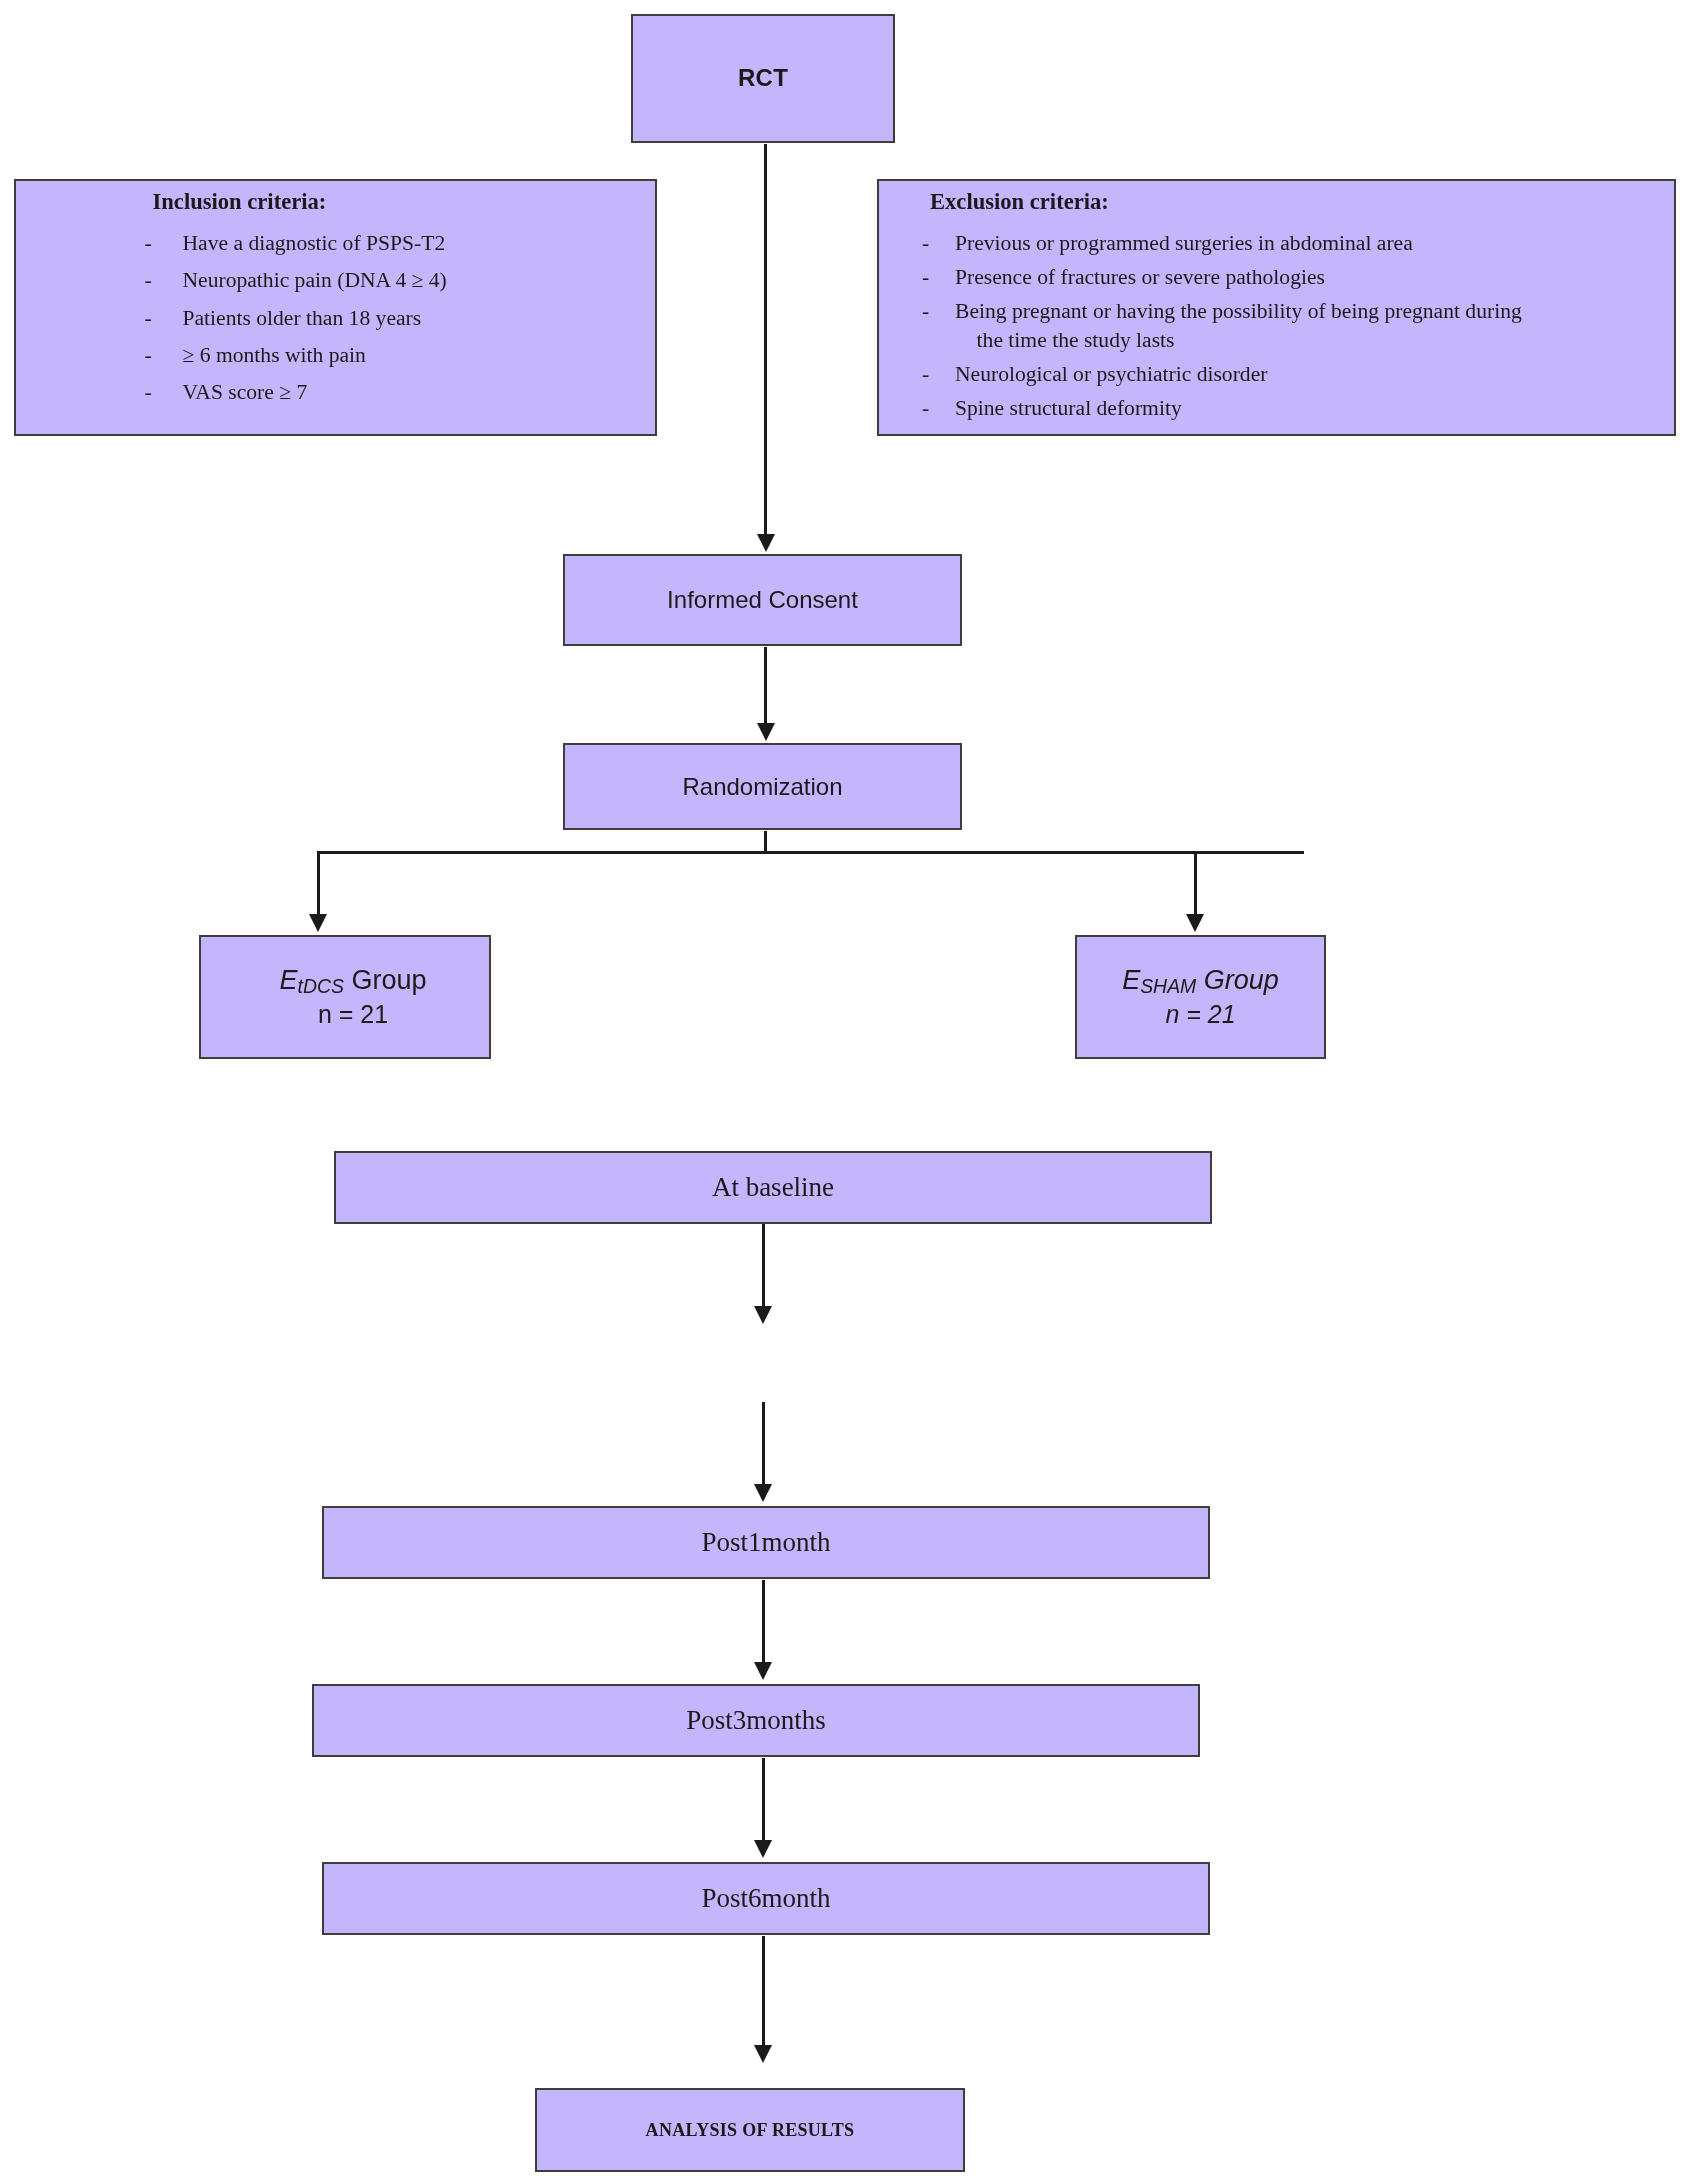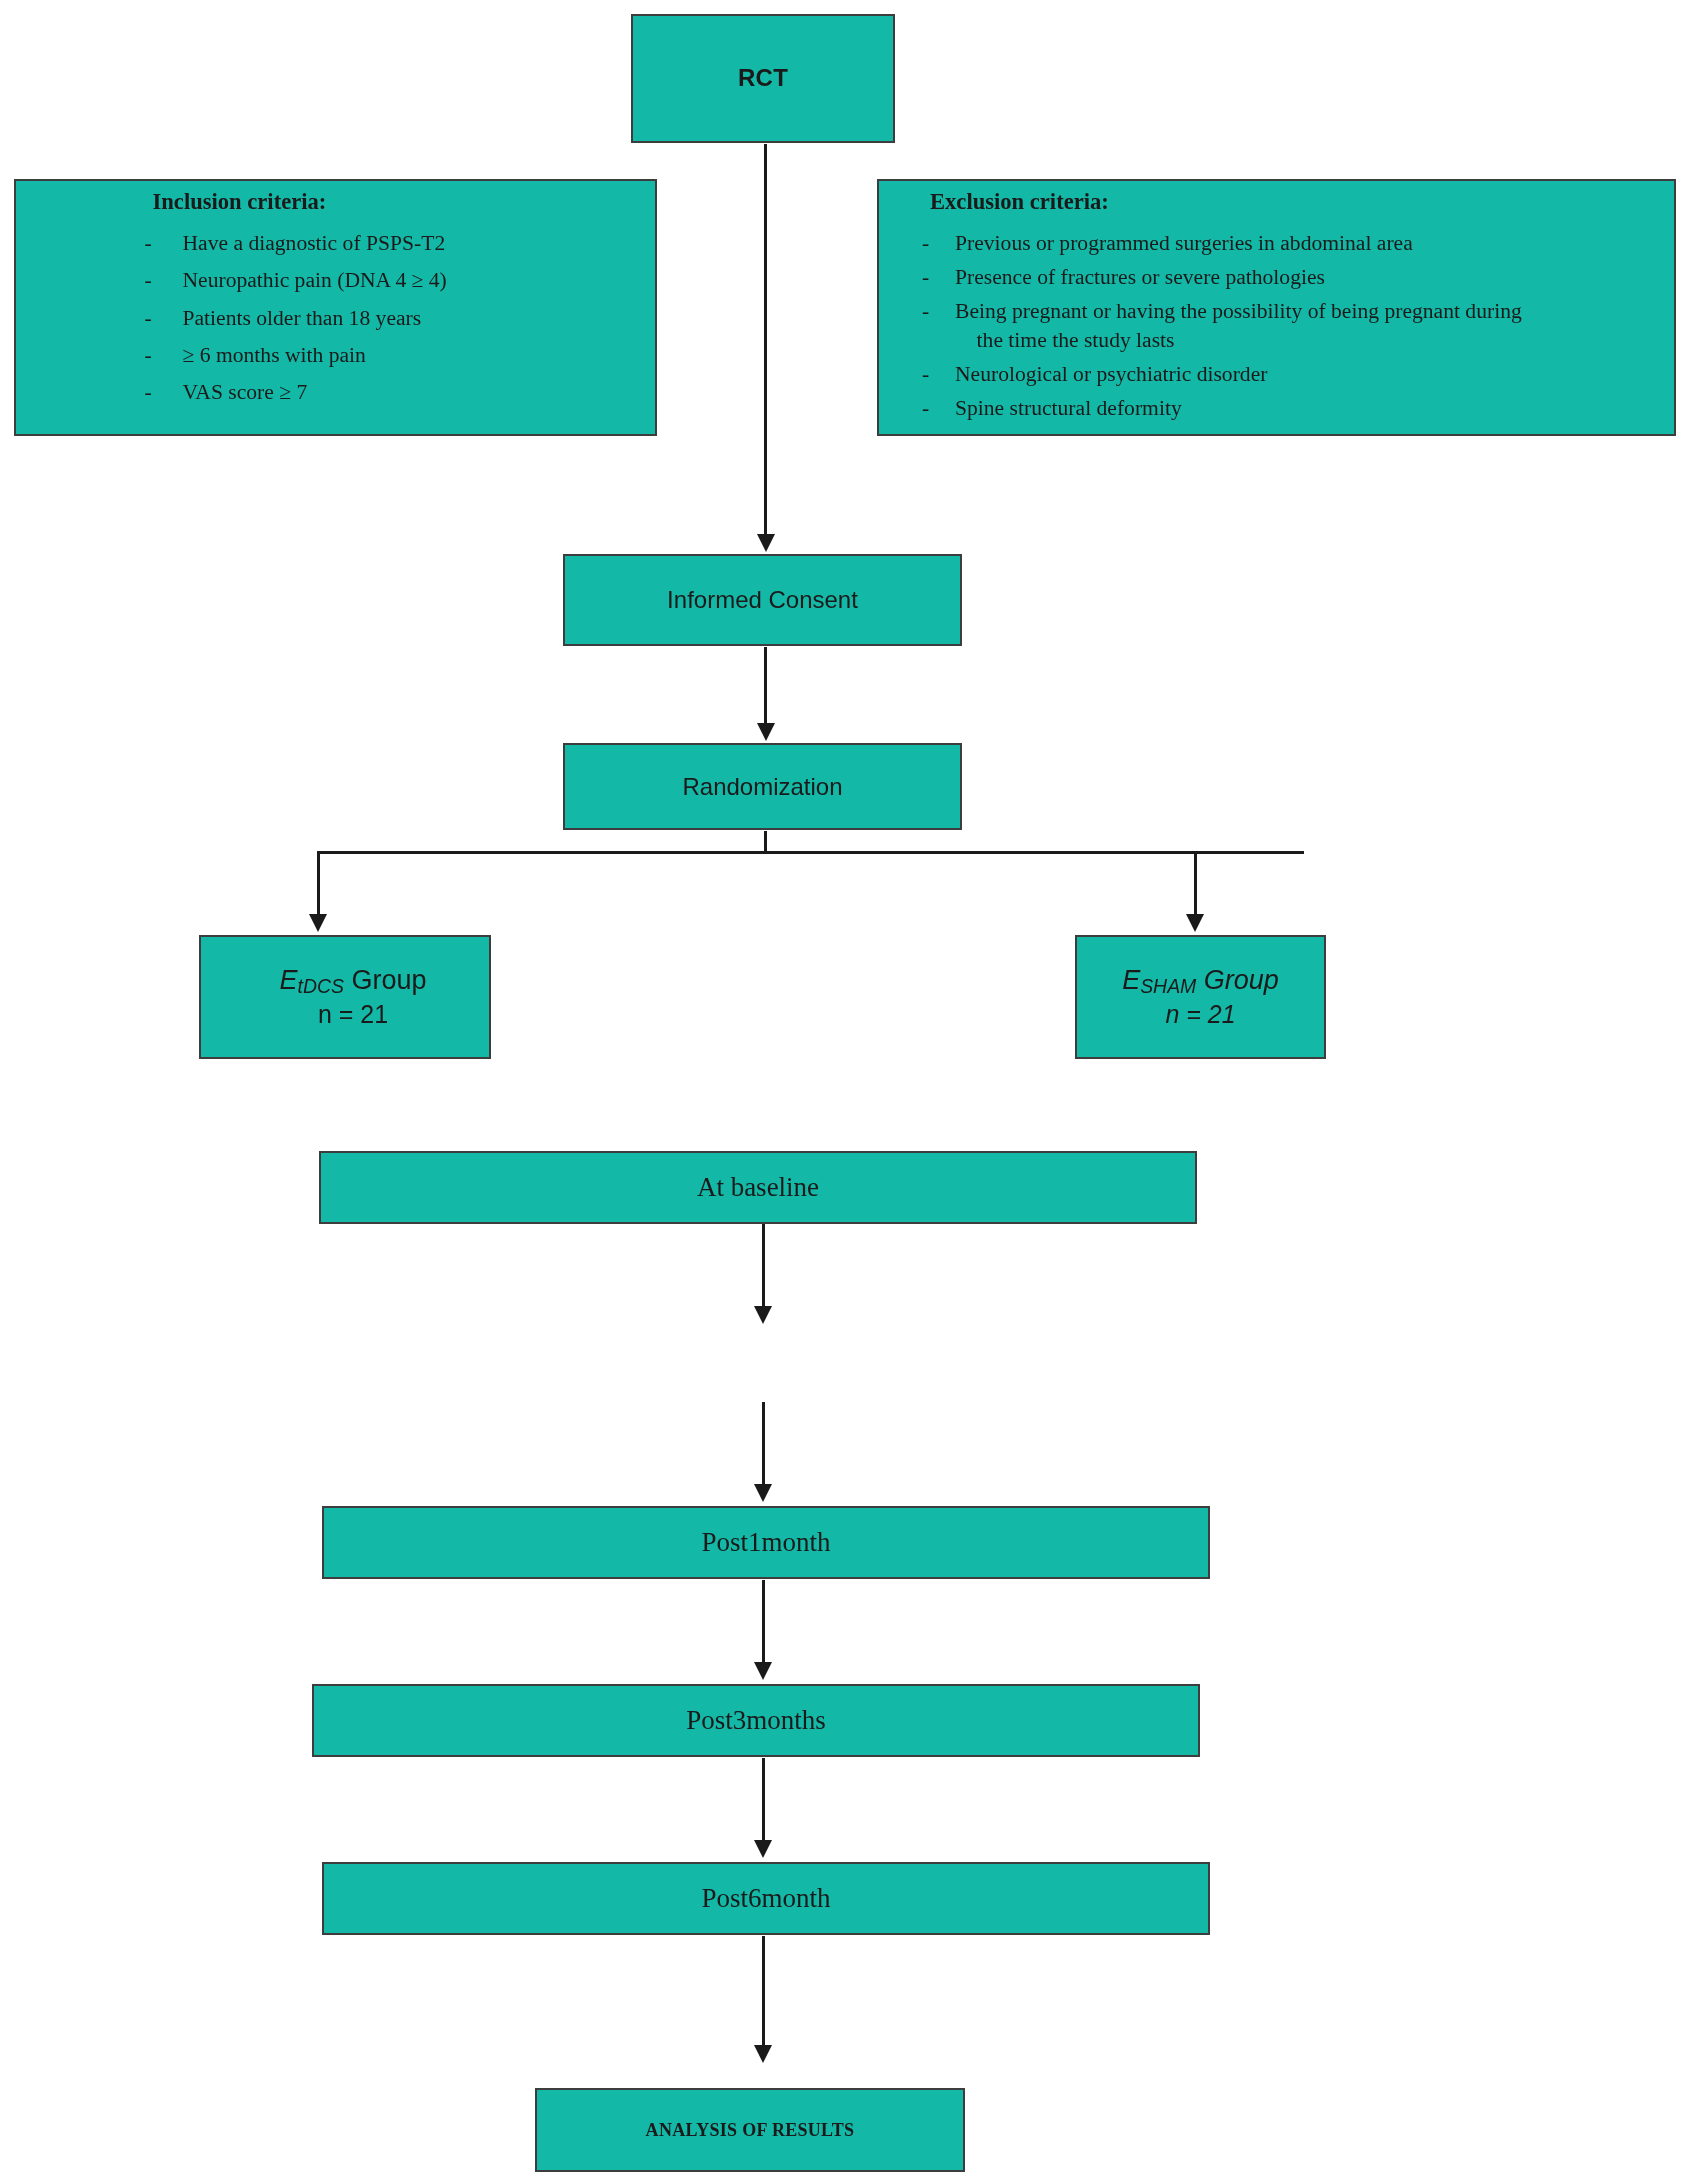--- a/index.html
+++ b/index.html
@@ -1,20 +1,20 @@
 <!DOCTYPE html>
 <html style="font-size:8.6px"><head>
 <meta charset="utf-8">
 <style>
   html,body{margin:0;padding:0;background:#ffffff;}
   body{width:1690px;height:2183px;position:relative;overflow:hidden;
        font-family:"Liberation Serif",serif;color:#1a1a1a;}
   #stage{position:absolute;left:0;top:0;width:1690px;height:2183px;}
 
-  .box{position:absolute;box-sizing:border-box;background:#14b8a6;
+  .box{position:absolute;box-sizing:border-box;background:#c4b5fd;
        border:2.7px solid #3d3d3d;}
   .box .inner{width:100%;height:100%;display:flex;flex-direction:column;
        align-items:center;justify-content:center;}
 
   
   #rct{left:631px;top:13.5px;width:264px;height:129px;}
   #rct .t{font-family:"Liberation Sans",sans-serif;font-weight:bold;font-size:24px;letter-spacing:0.3px;}
 
   
   #inclusion{left:13.5px;top:179px;width:643px;height:257px;}
@@ -48,21 +48,21 @@
   .grp .l1{white-space:nowrap;}
   .grp .l2{text-align:center;font-size:25px;}
   .grp .it{font-style:italic;}
   .grp sub{font-size:.72em;font-style:italic;vertical-align:-0.22em;letter-spacing:0;}
   #gtdcs .grp{padding-left:16px;}
   #gtdcs .grp .l2{padding-left:0;}
   #gsham .grp{font-style:italic;}
 
   
   .tl{font-family:"Liberation Serif",serif;font-size:27px;}
-  #baseline{left:319px;top:1151px;width:878px;height:73px;}
+  #baseline{left:334px;top:1151px;width:878px;height:73px;}
   #pre{left:323px;top:1329px;width:878px;height:73px;}
   #p1m{left:322px;top:1506px;width:888px;height:73px;}
   #p3m{left:312px;top:1684px;width:888px;height:73px;}
   #p6m{left:322px;top:1862px;width:888px;height:73px;}
   #analysis{left:535px;top:2088px;width:430px;height:84px;}
   #analysis .t{font-family:"Liberation Serif",serif;font-weight:bold;font-size:18px;letter-spacing:0.3px;}
 
   
   .vline{position:absolute;width:2.7px;background:#1a1a1a;}
   .hline{position:absolute;height:2.7px;background:#1a1a1a;}

